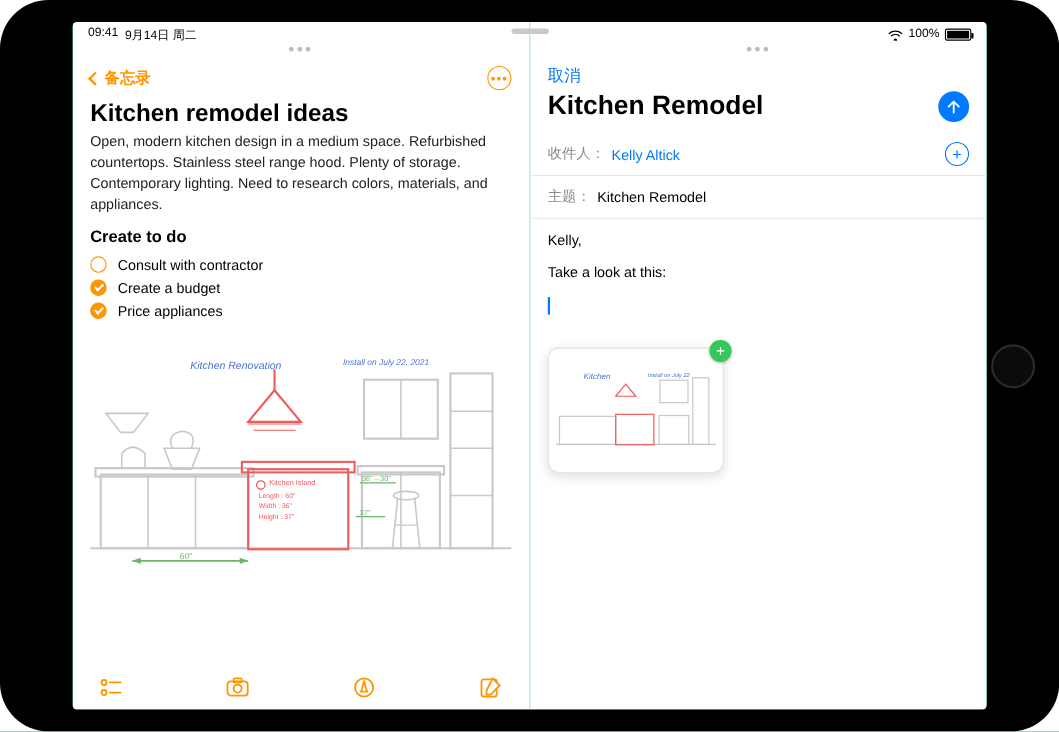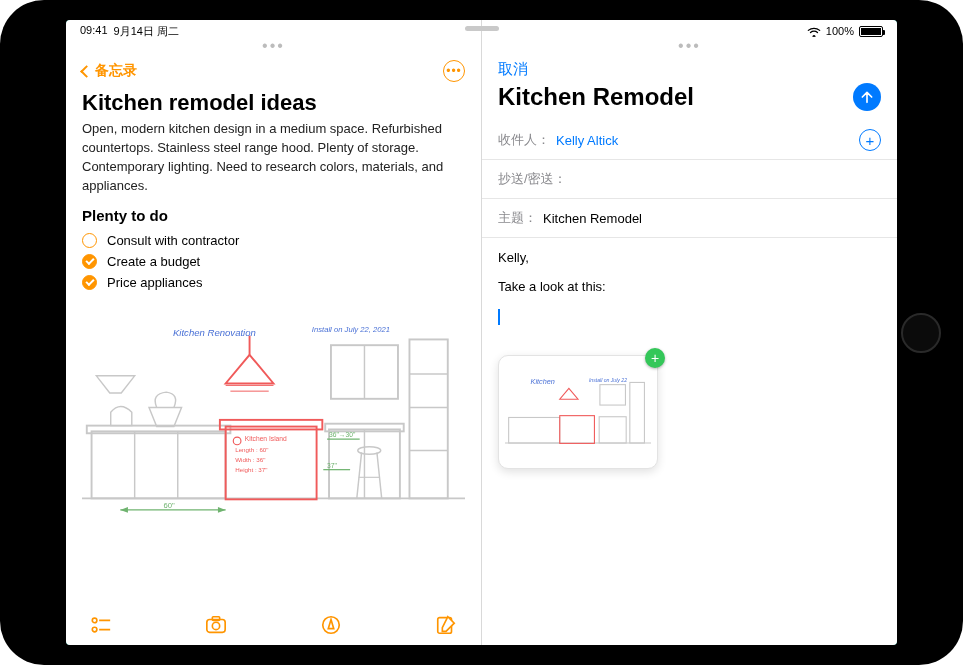--- a/index.html
+++ b/index.html
@@ -108,21 +108,21 @@
             <span class="chev"></span>
             <span>备忘录</span>
           </div>
           <div class="more-circ">
             <span>•••</span>
           </div>
         </div>
         <div class="note-body">
           <div class="note-title">Kitchen remodel ideas</div>
           <div class="note-desc">Open, modern kitchen design in a medium space. Refurbished countertops. Stainless steel range hood. Plenty of storage. Contemporary lighting. Need to research colors, materials, and appliances.</div>
-          <div class="subhead">Plenty to do</div>
+          <div class="subhead">Create to do</div>
           <div id="todos">
               <div class="todo">
                 <span class="check"></span>
                 <span>Consult with contractor</span>
               </div>
               <div class="todo">
                 <span class="check done"></span>
                 <span>Create a budget</span>
               </div>
               <div class="todo">
@@ -246,23 +246,20 @@
               <path d="M12 20 V5 M5 12 l7 -7 7 7" fill="none" stroke="#fff" stroke-width="2.5" stroke-linecap="round" stroke-linejoin="round"></path>
             </svg>
           </div>
         </div>
         <div class="field-row">
           <span class="field-label">收件人：</span>
           <span class="field-val link">Kelly Altick</span>
           <span class="add-circ">
             <span>+</span>
           </span>
-        </div>
-        <div class="field-row">
-          <span class="field-label">抄送/密送：</span>
         </div>
         <div class="field-row">
           <span class="field-label">主题：</span>
           <span class="field-val">Kitchen Remodel</span>
         </div>
         <div class="mail-body">
           <p>Kelly,</p>
           <p>Take a look at this:</p>
           <p><span class="cursor"></span></p>
         </div>

